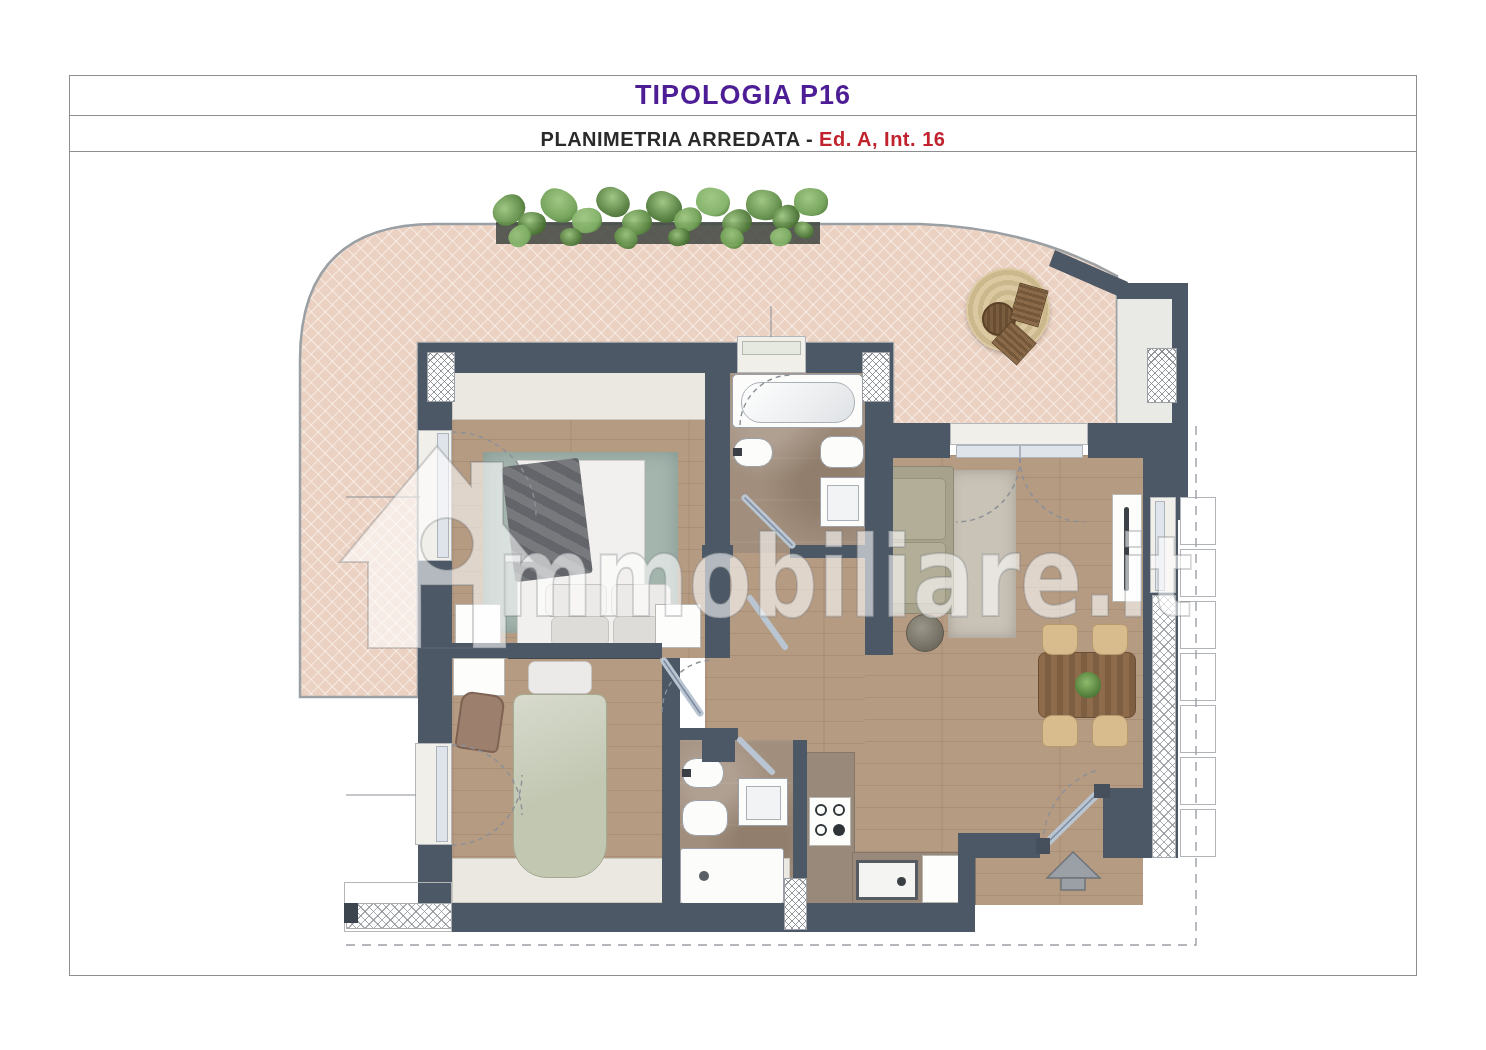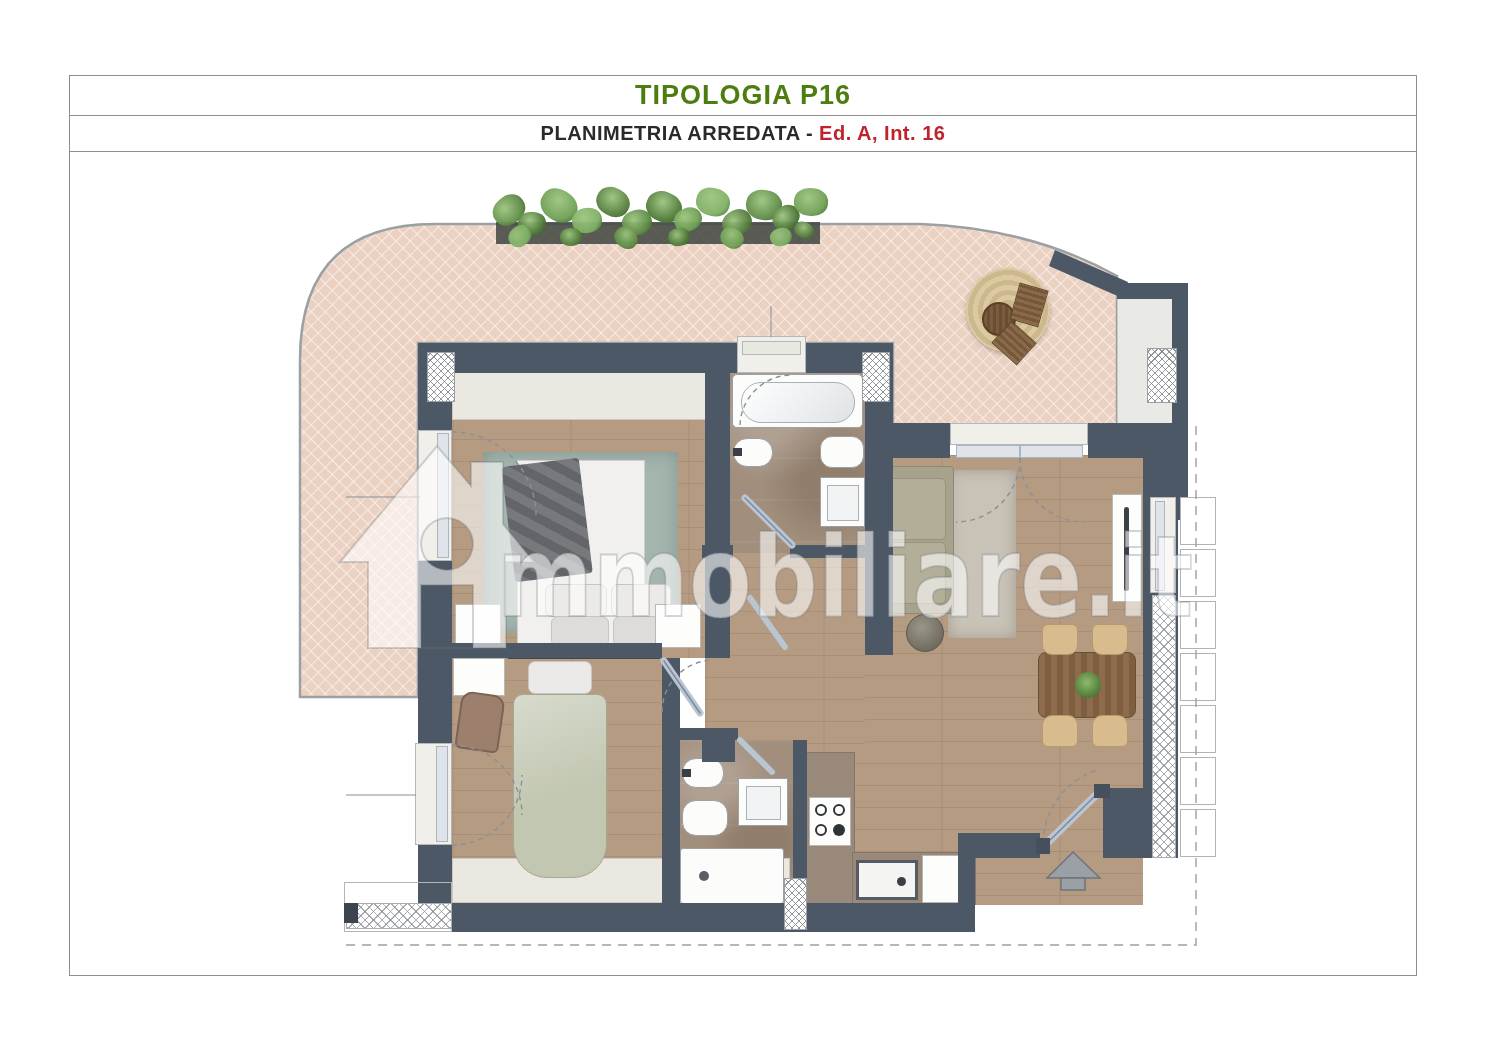--- a/index.html
+++ b/index.html
@@ -5,22 +5,22 @@
   html,body{margin:0;padding:0;background:#fff;}
   #stage{position:relative;width:1486px;height:1050px;background:#fff;overflow:hidden;
          font-family:"Liberation Sans",sans-serif;}
   .abs{position:absolute;}
   
   #frame{position:absolute;left:69px;top:75px;width:1348px;height:901px;
          border:1.5px solid #8e8e8e;box-sizing:border-box;}
   .hrow{position:absolute;left:69px;width:1348px;box-sizing:border-box;
         border-bottom:1.5px solid #8e8e8e;display:flex;align-items:center;justify-content:center;}
   #hrow1{top:75px;height:41px;border:1.5px solid #8e8e8e;}
-  #hrow2{top:116px;height:36px;border-left:1.5px solid #8e8e8e;border-right:1.5px solid #8e8e8e;}
-  #title{font-size:27px;font-weight:bold;letter-spacing:1px;color:#4d7c0f;}
+  #hrow2{top:116px;height:36px;border-left:1.5px solid #8e8e8e;border-right:1.5px solid #8e8e8e;align-items:flex-end;}
+  #title{font-size:27px;font-weight:bold;letter-spacing:1px;color:#4c1d95;}
   #subtitle{font-size:20px;font-weight:bold;color:#2a2a2a;letter-spacing:.5px;}
   #subtitle .red{color:#c0232e;}
   
   .wall{background:#4c5866;}
   .wood{background-color:#b69b83;background-image:
      repeating-linear-gradient(180deg, rgba(90,60,35,.13) 0 1px, transparent 1px 22px),
      repeating-linear-gradient(90deg, rgba(90,60,35,.07) 0 2px, transparent 2px 118px);}
   .bathfloor{background-color:#a18e7d;background-image:
      radial-gradient(circle at 30% 25%, rgba(255,255,255,.16) 0 14%, transparent 40%),
      radial-gradient(circle at 72% 60%, rgba(80,60,40,.20) 0 18%, transparent 46%),

